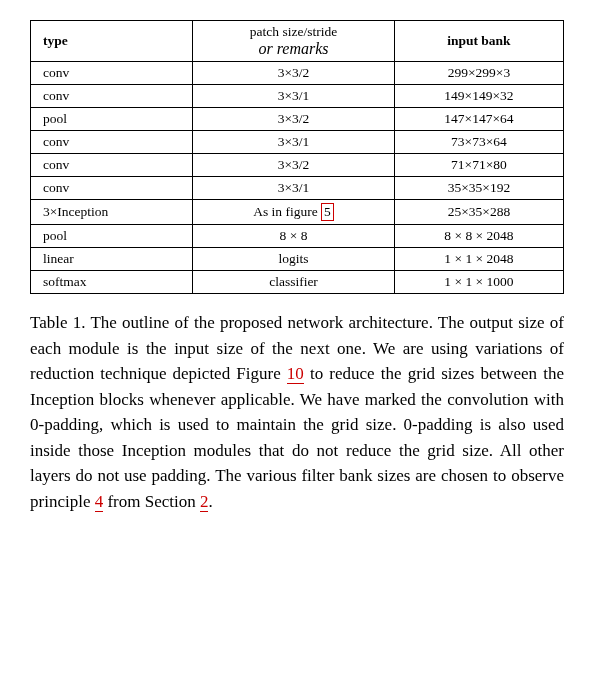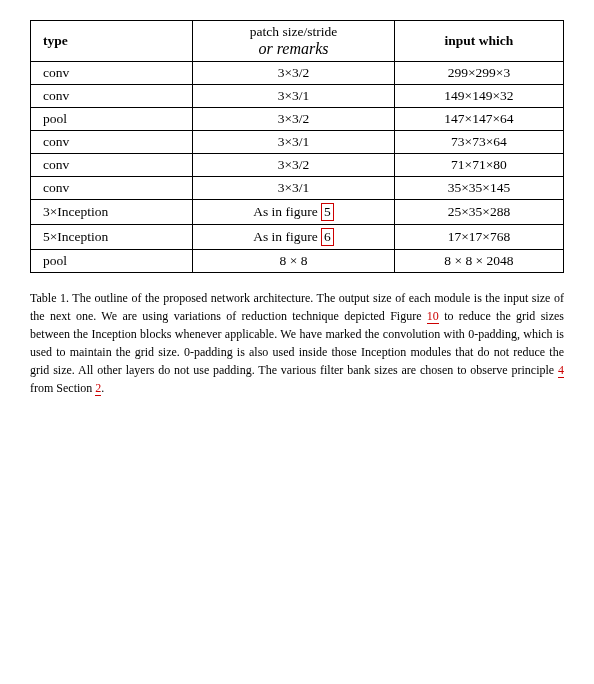--- a/index.html
+++ b/index.html
@@ -37,21 +37,21 @@
       font-weight: normal;
       font-size: 16px;
     }
     .highlight-box {
       display: inline-block;
       border: 1.5px solid #c00;
       padding: 0 2px;
       color: #000;
     }
     .caption {
-      font-size: 12px;
+      font-size: 17px;
       line-height: 1.5;
       text-align: justify;
     }
     .caption a, .link-ref {
       color: #000;
       text-decoration: none;
       border-bottom: 1px solid #c00;
       color: #c00;
     }
   </style>
@@ -60,21 +60,21 @@
 
 <div class="table-container">
   <table>
     <thead>
       <tr>
         <th>type</th>
         <th>
           <div style="font-weight:normal;">patch size/stride</div>
           <div class="th-sub">or remarks</div>
         </th>
-        <th>input which</th>
+        <th>input bank</th>
       </tr>
     </thead>
     <tbody id="table-body">
     <tr>
           <td>conv</td>
           <td>3×3/2</td>
           <td>299×299×3</td>
         </tr>
         <tr>
           <td>conv</td>
@@ -92,36 +92,41 @@
           <td>73×73×64</td>
         </tr>
         <tr>
           <td>conv</td>
           <td>3×3/2</td>
           <td>71×71×80</td>
         </tr>
         <tr>
           <td>conv</td>
           <td>3×3/1</td>
-          <td>35×35×145</td>
+          <td>35×35×192</td>
         </tr>
         <tr>
           <td>3×Inception</td>
           <td><span>As in figure </span><span class="highlight-box">5</span><span></span></td>
           <td>25×35×288</td>
         </tr>
         <tr>
-          <td>5×Inception</td>
-          <td><span>As in figure </span><span class="highlight-box">6</span><span></span></td>
-          <td>17×17×768</td>
-        </tr>
-        <tr>
           <td>pool</td>
           <td>8 × 8</td>
           <td>8 × 8 × 2048</td>
+        </tr>
+        <tr>
+          <td>linear</td>
+          <td>logits</td>
+          <td>1 × 1 × 2048</td>
+        </tr>
+        <tr>
+          <td>softmax</td>
+          <td>classifier</td>
+          <td>1 × 1 × 1000</td>
         </tr>
       </tbody>
   </table>
 </div>
 
 <div class="caption">
   <span>Table 1. The outline of the proposed network architecture.  The output size of each module is the input size of the next one.  We are using variations of reduction technique depicted Figure </span><span class="link-ref">10</span><span> to reduce the grid sizes between the Inception blocks whenever applicable.  We have marked the convolution with 0-padding, which is used to maintain the grid size.  0-padding is also used inside those Inception modules that do not reduce the grid size.  All other layers do not use padding.  The various filter bank sizes are chosen to observe principle </span><span class="link-ref">4</span><span> from Section </span><span class="link-ref">2</span><span>.</span>
 </div>
 
 </body></html>

